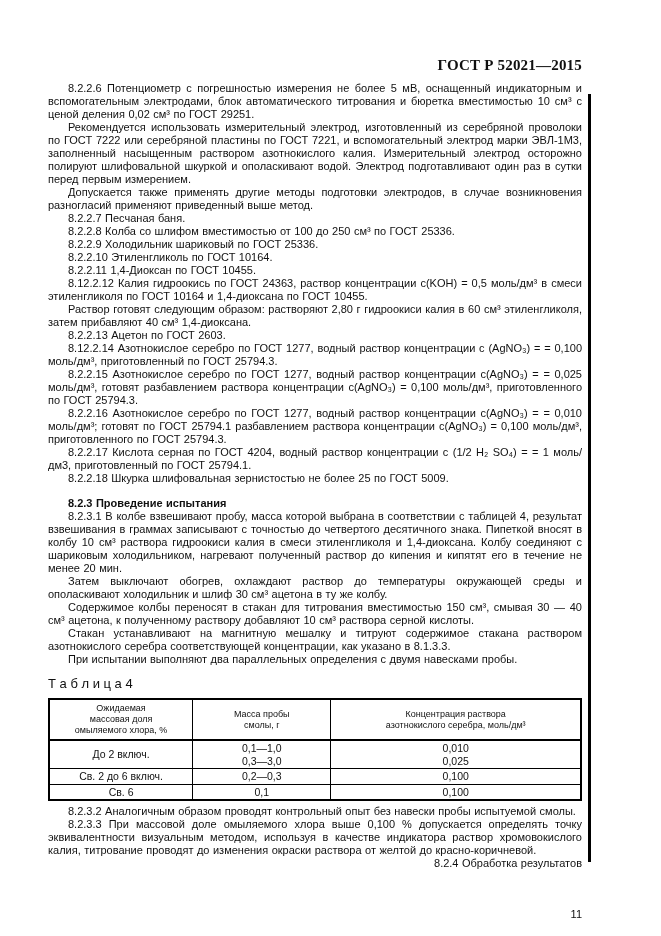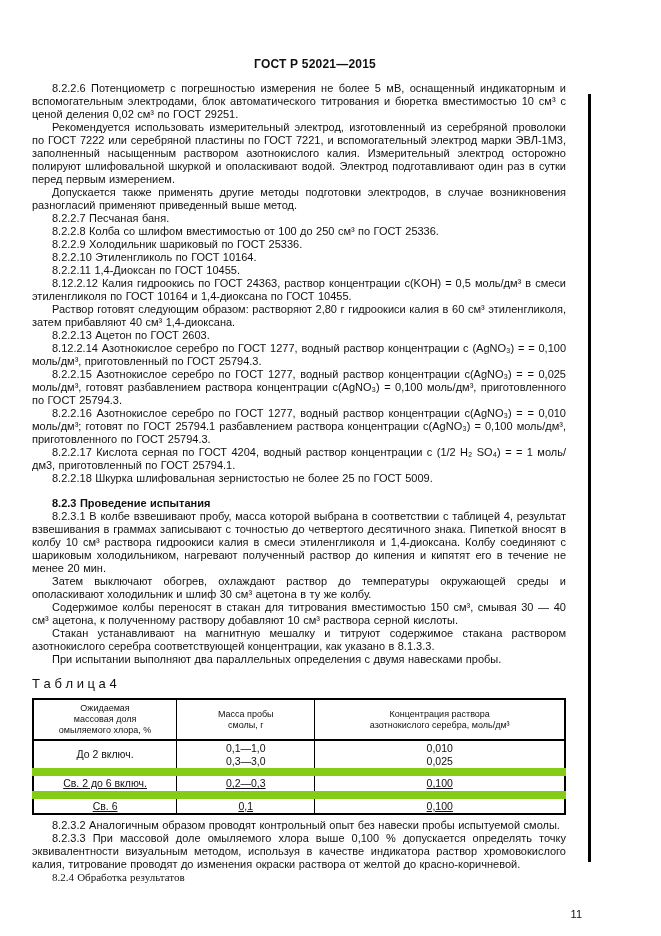--- a/index.html
+++ b/index.html
@@ -14,47 +14,47 @@
     position: relative;
     overflow: hidden;
     font-family: "Liberation Sans", "DejaVu Sans", sans-serif;
     color: #101010;
   }
   .doc-header {
     position: absolute;
     left: 48px;
     top: 57px;
     width: 534px;
-    text-align: center;
-    font-size: 12px;
+    text-align: right;
+    font-size: 15px;
     font-weight: bold;
     letter-spacing: 0.2px;
+    font-family: Liberation Serif, serif;
   }
   .content {
     position: absolute;
-    left: 32px;
+    left: 48px;
     top: 82px;
     width: 534px;
   }
   .para {
     margin: 0;
     font-size: 11px;
     line-height: 13px;
     text-align: justify;
     text-indent: 20px;
     word-spacing: 0.4px;
   }
   .para.heading {
     font-weight: bold;
     margin-top: 12px;
     text-align: left;
   }
   .para.last-flush {
-    text-align: left;
-    font-family: Liberation Serif, serif;
+    text-align: right;
   }
   .table-label {
     margin-top: 12px;
     margin-bottom: 8px;
     font-size: 13px;
     line-height: 12px;
     text-indent: 0;
   }
   table.data-table {
     width: 100%;
@@ -75,22 +75,21 @@
     font-size: 9px;
     line-height: 11px;
     border-bottom: 2px solid #000;
     padding: 3px 3px;
   }
   table.data-table td {
     font-size: 10.5px;
     line-height: 12.5px;
   }
   table.data-table tbody tr + tr td {
-    border-top: 8px solid #84cc16;
-    text-decoration: underline;
+    border-top: 1px solid #84cc16;
   }
   col.c1 { width: 27%; }
   col.c2 { width: 26%; }
   col.c3 { width: 47%; }
   .change-bar {
     position: absolute;
     left: 588px;
     top: 94px;
     width: 3px;
     height: 768px;

